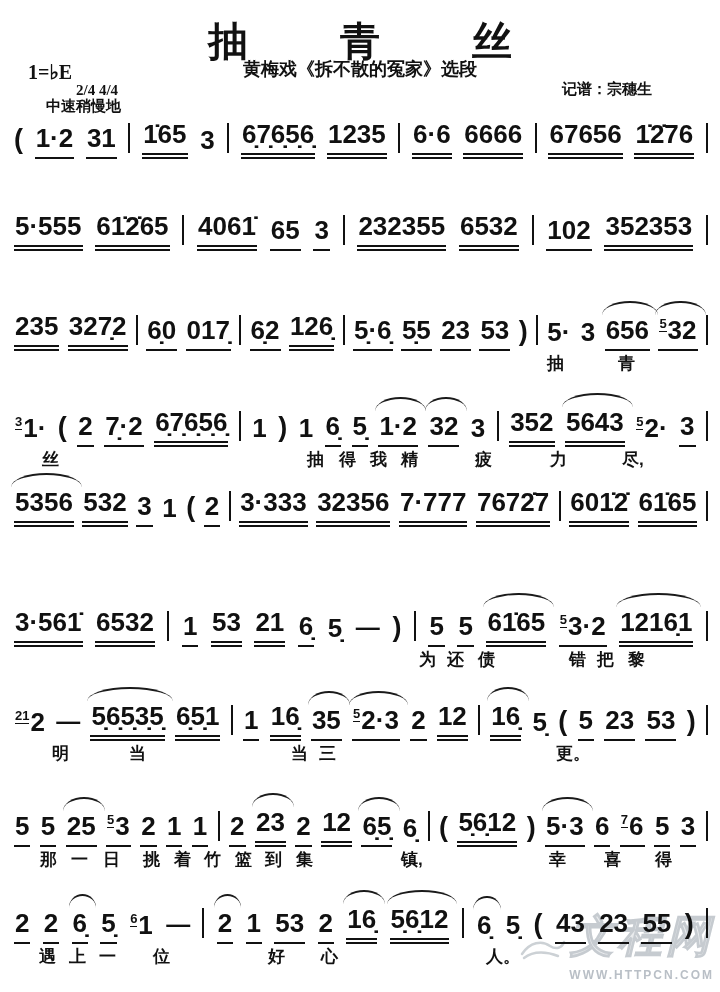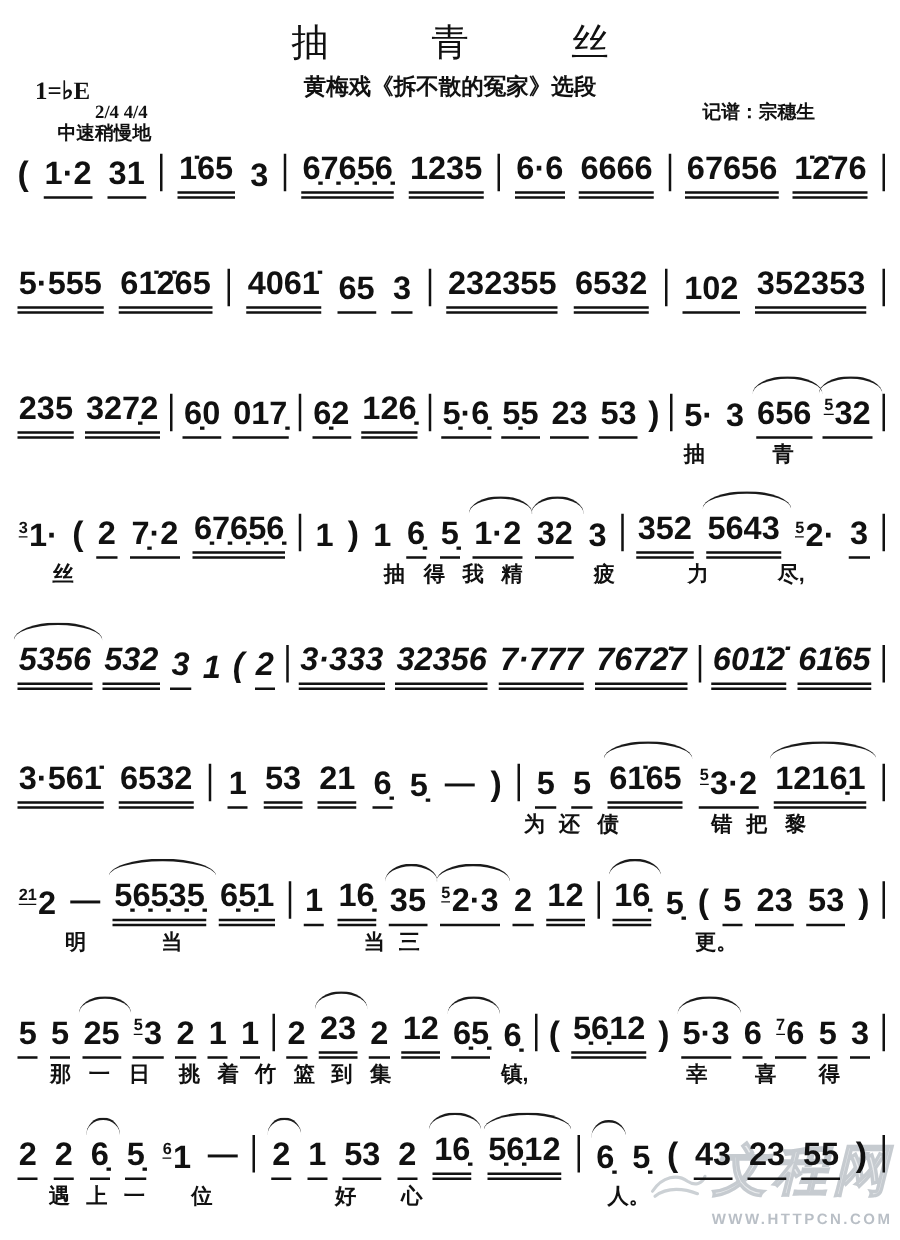--- a/index.html
+++ b/index.html
@@ -1,20 +1,20 @@
 <!DOCTYPE html>
 <html><head>
 <meta charset="utf-8">
 <style>
   html,body{margin:0;padding:0;background:#888;}
   .page{position:relative;width:720px;height:992px;background:#ffffff;margin:0 auto;
         font-family:"Liberation Sans",sans-serif;color:#111;overflow:hidden;}
   
   .title{position:absolute;top:14px;left:0;width:100%;text-align:center;
-         font-size:30px;font-weight:400;letter-spacing:26px;text-indent:26px;}
+         font-size:40px;font-weight:700;letter-spacing:26px;text-indent:26px;}
   .subtitle{position:absolute;top:57px;left:0;width:100%;text-align:center;
             font-size:18px;font-weight:700;}
   .keysig{position:absolute;top:60px;left:28px;font-size:20px;font-weight:600;
           font-family:"Liberation Serif",serif;}
   .meter{position:absolute;top:82px;left:76px;font-size:15px;font-weight:600;
          font-family:"Liberation Serif",serif;}
   .tempo{position:absolute;top:97px;left:46px;font-size:15px;font-weight:700;}
   .notator{position:absolute;top:80px;left:562px;font-size:15px;font-weight:600;}
   
   #score{position:absolute;inset:0;z-index:2;}
@@ -145,21 +145,21 @@
           <span class="lyric" style="left: 28px;">丝</span>
           <span class="lyric" style="left: 293px;">抽</span>
           <span class="lyric" style="left: 325px;">得</span>
           <span class="lyric" style="left: 356px;">我</span>
           <span class="lyric" style="left: 387px;">精</span>
           <span class="lyric" style="left: 461px;">疲</span>
           <span class="lyric" style="left: 536px;">力</span>
           <span class="lyric" style="left: 608px;">尽,</span>
         </div>
       </div>
-      <div class="system" style="top: 513px; font-style: italic;">
+      <div class="system" style="top: 488px;">
         <div class="music-row">
           <span class="note u2 arc">5356</span>
           <span class="note u2">532</span>
           <span class="note u1">3</span>
           <span class="note">1</span>
           <span class="paren">(</span>
           <span class="note u1">2</span>
           <div class="bar"></div>
           <span class="note u2">3·333</span>
           <span class="note u2">32356</span>

